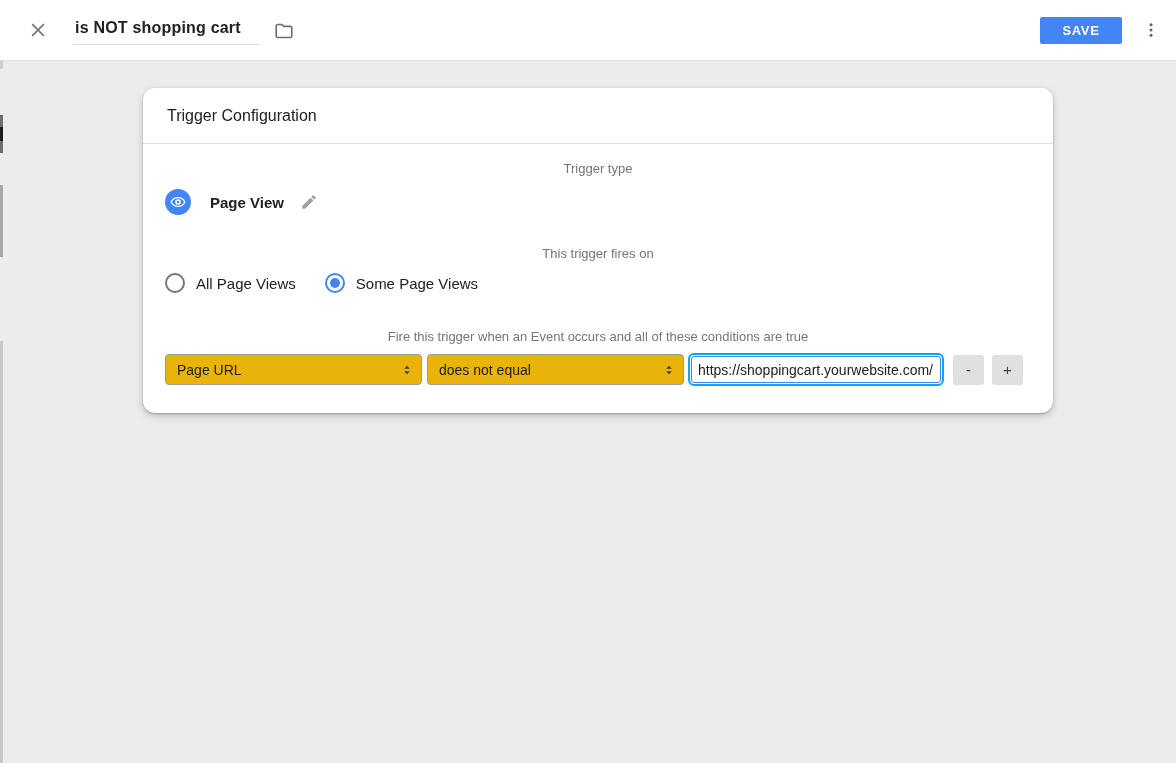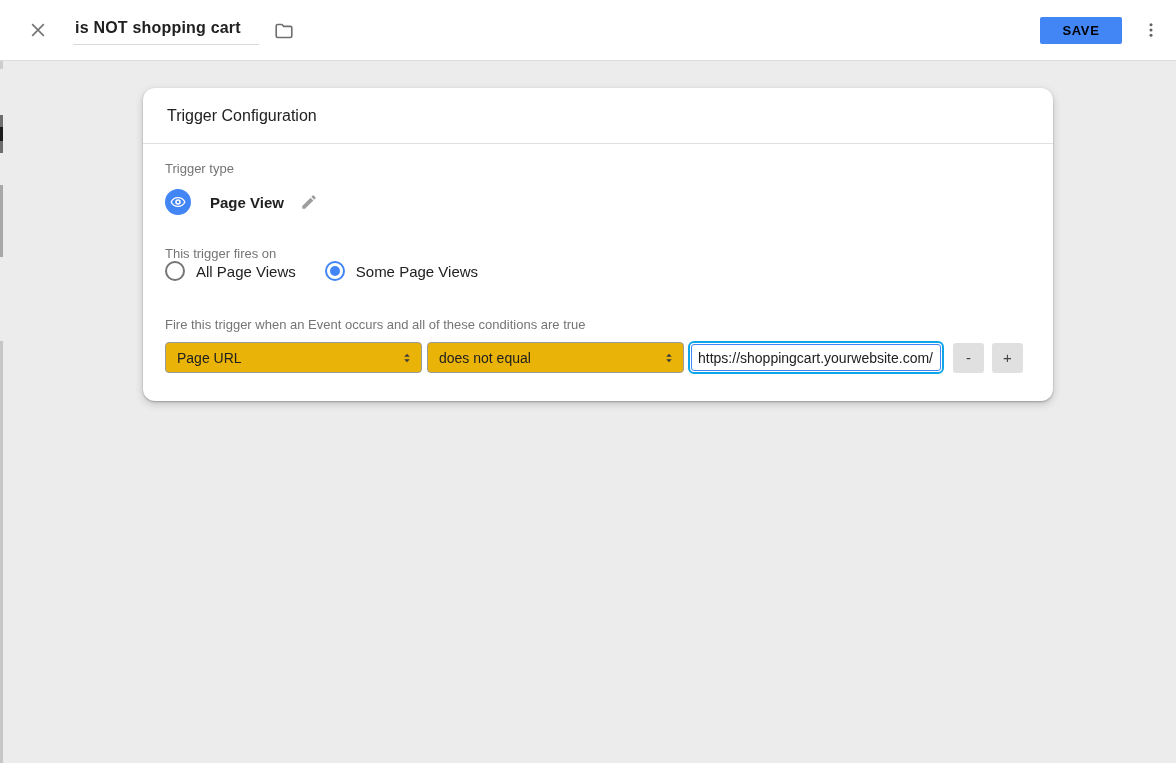--- a/index.html
+++ b/index.html
@@ -43,21 +43,21 @@
     margin-top: 2px;
     width: 24px; height: 24px;
     display: flex; align-items: center; justify-content: center;
     cursor: pointer;
     color: #6f6f6f;
   }
   .topbar-right { margin-left: auto; display: flex; align-items: center; }
   .save-btn {
     width: 82px; height: 27px;
     background: #4285f4;
-    color: #000000;
+    color: #ffffff;
     border: none;
     border-radius: 2px;
     font-family: "Liberation Sans", sans-serif;
     font-size: 13px;
     font-weight: 700;
     letter-spacing: .6px;
     cursor: pointer;
     margin-left: 32px;
   }
   .menu-dots {
@@ -94,20 +94,21 @@
     padding: 0 24px;
     border-bottom: 1px solid #e0e0e0;
     font-size: 16px;
     color: #212121;
   }
   .card-body { padding: 17px 22px 27px 22px; }
 
   .field-label {
     font-size: 13px;
     color: #757575;
+    text-align: center;
   }
 
   .trigger-type-row {
     margin-top: 13px;
     display: flex;
     align-items: center;
   }
   .eye-badge {
     width: 26px; height: 26px;
     border-radius: 50%;
@@ -124,21 +125,21 @@
   .edit-btn {
     margin-left: 15px;
     width: 20px; height: 20px;
     display: flex; align-items: center; justify-content: center;
     cursor: pointer;
     color: #9e9e9e;
   }
 
   .fires-on-label { margin-top: 31px; }
 
-  .radio-row { display: flex; align-items: center; }
+  .radio-row { margin-top: 12px; display: flex; align-items: center; }
   .radio-option { display: flex; align-items: center; cursor: pointer; }
   .radio-option + .radio-option { margin-left: 29px; }
   .radio-circle {
     width: 20px; height: 20px;
     border-radius: 50%;
     border: 2px solid #757575;
     background: #fff;
     display: flex; align-items: center; justify-content: center;
     flex: none;
   }

